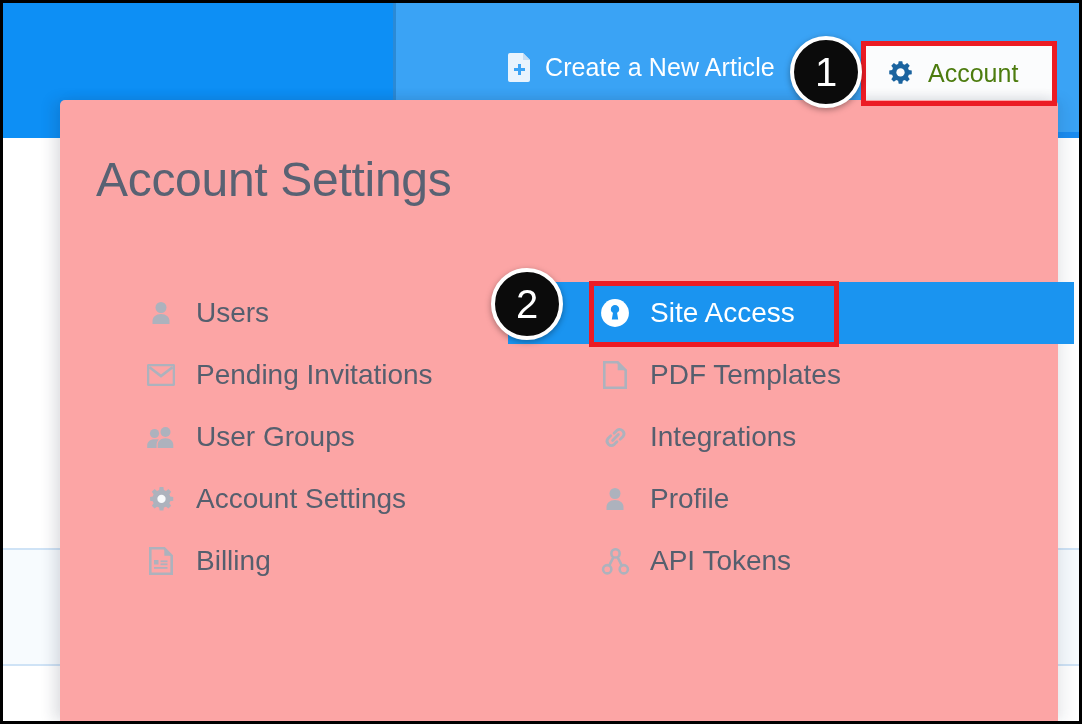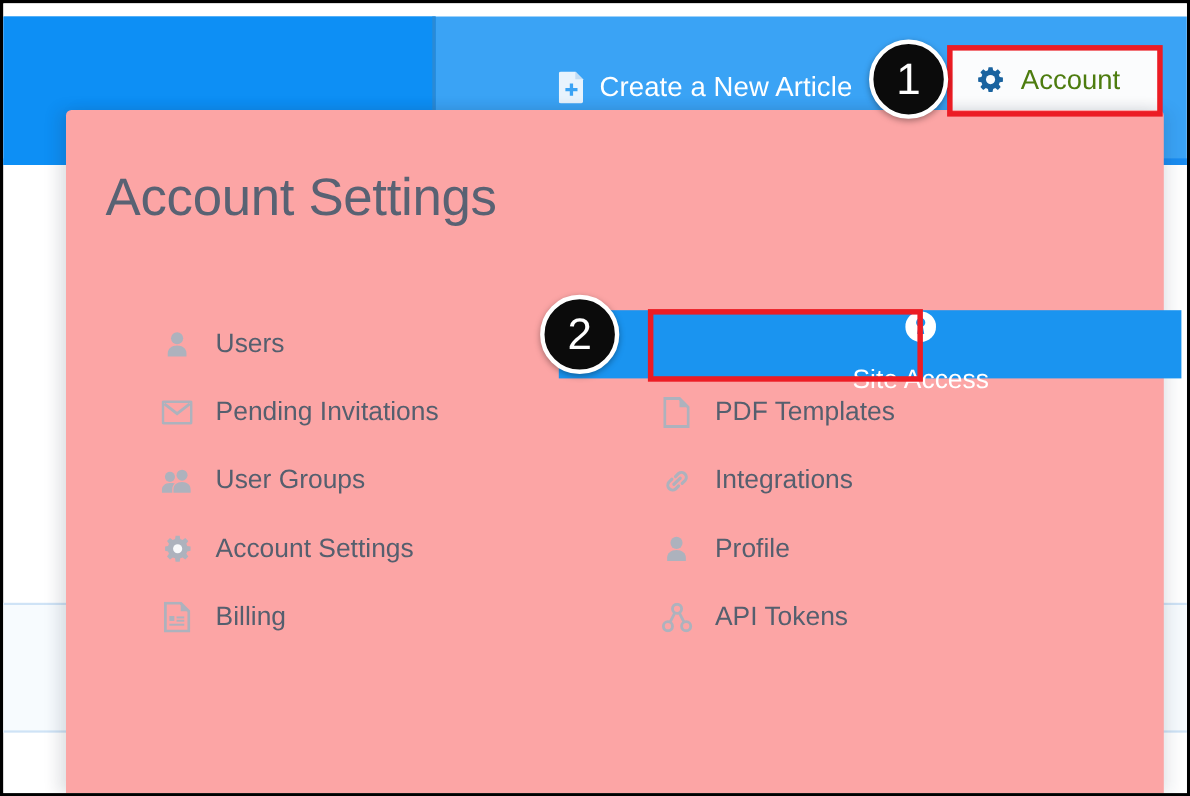--- a/index.html
+++ b/index.html
@@ -24,21 +24,21 @@
   }
   .bg-band {
     position:absolute; left:0; top:545px; width:1076px; height:118px;
     background:#f7fbfe;
     border-top:2px solid #cfe3f6;
     border-bottom:2px solid #cfe3f6;
   }
 
   
   .header {
-    position:absolute; left:0; top:12px; width:1076px; height:135px;
+    position:absolute; left:0; top:0; width:1076px; height:135px;
     background:#3aa3f5;
     border-bottom:6px solid #1a8cf0;
   }
   .header-left {
     position:absolute; left:0; top:0; width:393px; height:135px;
     background:#0d8ff5;
     border-right:3px solid #2a8ad6;
   }
   .create-article {
     position:absolute; left:505px; top:50px;
@@ -85,30 +85,29 @@
     height:62px;
     gap:20px;
     padding-left:50px;
   }
   .menu-item .mi-icon {
     width:30px; height:30px; flex:none;
     display:flex; align-items:center; justify-content:center;
   }
   .menu-item .mi-icon svg { display:block; }
   .menu-item .mi-label {
-    font-size:24px; color:#555f6e; white-space:nowrap;
+    font-size:28px; color:#555f6e; white-space:nowrap;
   }
 
   
   .menu-item.active {
     background:#1a94f0;
     margin-left:-42px;
     padding-left:92px;
     width:566px;
-    flex-direction:column;
   }
   .menu-item.active .mi-label { color:#ffffff; }
 
   
   .redbox {
     position:absolute;
     border:5px solid #ec1c24;
     pointer-events:none;
   }
   .redbox.r1 { left:858px; top:38px;  width:196px; height:65px; }

